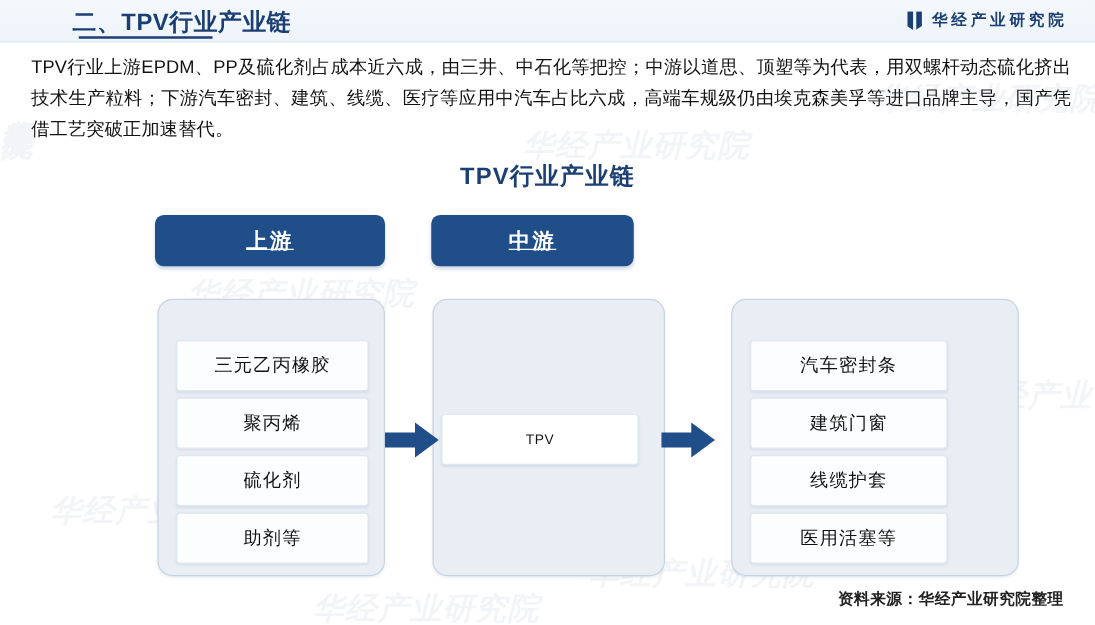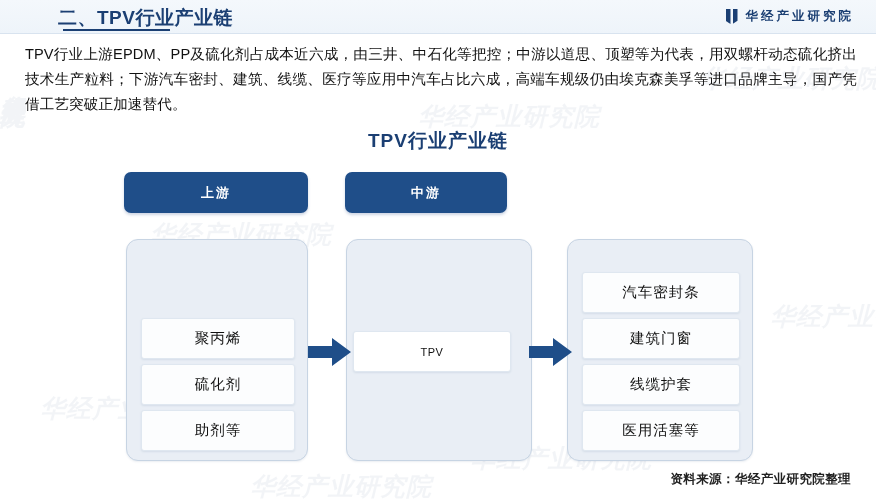--- a/index.html
+++ b/index.html
@@ -140,44 +140,45 @@
     height: 500px;
     z-index: 3;
   }
   .stage-head {
     position: absolute;
     top: 172px;
     height: 41px;
     border-radius: 7px;
     background: #1f4e89;
     color: #ffffff;
-    font-size: 13px;
+    font-size: 17px;
     font-weight: bold;
     letter-spacing: 2px;
     display: flex;
     align-items: center;
     justify-content: center;
     box-shadow: 0 2px 3px rgba(30,70,130,0.22);
+    text-decoration: underline;
   }
   .stage-head.up   { left: 124px; width: 184px; }
   .stage-head.mid  { left: 345px; width: 162px; }
   .stage-head.down { left: 566px; width: 186px; }
 
   .panel {
     position: absolute;
     top: 239px;
     height: 220px;
     border-radius: 12px;
     background: #e9eef5;
     border: 1px solid #c7d4e3;
     box-shadow: 0 1px 2px rgba(60,90,130,0.10);
   }
   .panel.up   { left: 126px; width: 180px; }
   .panel.mid  { left: 346px; width: 184px; }
-  .panel.down { left: 567px; width: 184px; }
+  .panel.down { left: 585px; width: 184px; padding-left: 44px; }
 
   .item {
     position: absolute;
     height: 39px;
     background: #fcfdfe;
     border: 1px solid #dfe7f0;
     border-radius: 3px;
     display: flex;
     align-items: center;
     justify-content: center;
@@ -255,20 +256,21 @@
 <div class="lead">TPV行业上游EPDM、PP及硫化剂占成本近六成，由三井、中石化等把控；中游以道思、顶塑等为代表，用双螺杆动态硫化挤出技术生产粒料；下游汽车密封、建筑、线缆、医疗等应用中汽车占比六成，高端车规级仍由埃克森美孚等进口品牌主导，国产凭借工艺突破正加速替代。</div>
 
 <div class="chart-title">TPV行业产业链</div>
 
 <div class="diagram">
 
   <div class="stage-head up">上游</div>
   <div class="stage-head mid">中游</div>
 
   <div class="panel up">
+    <div class="item row0">三元乙丙橡胶</div>
     <div class="item row1">聚丙烯</div>
     <div class="item row2">硫化剂</div>
     <div class="item row3">助剂等</div>
   </div>
 
   <div class="panel mid">
     <div class="item tpv">TPV</div>
   </div>
 
   <div class="panel down">

